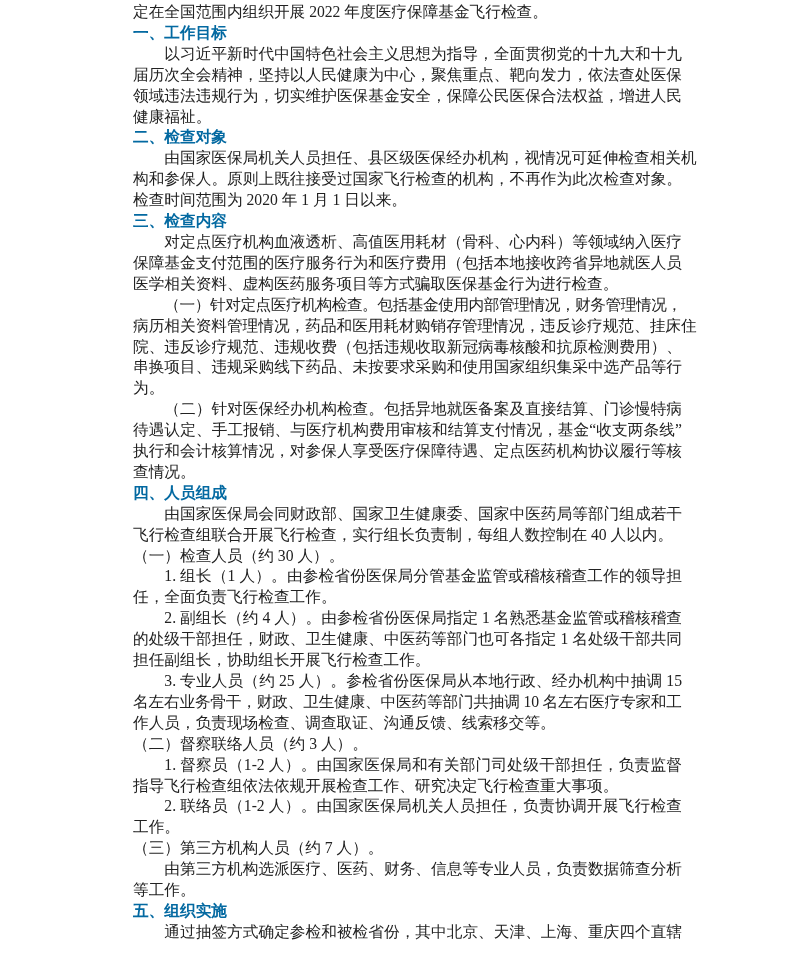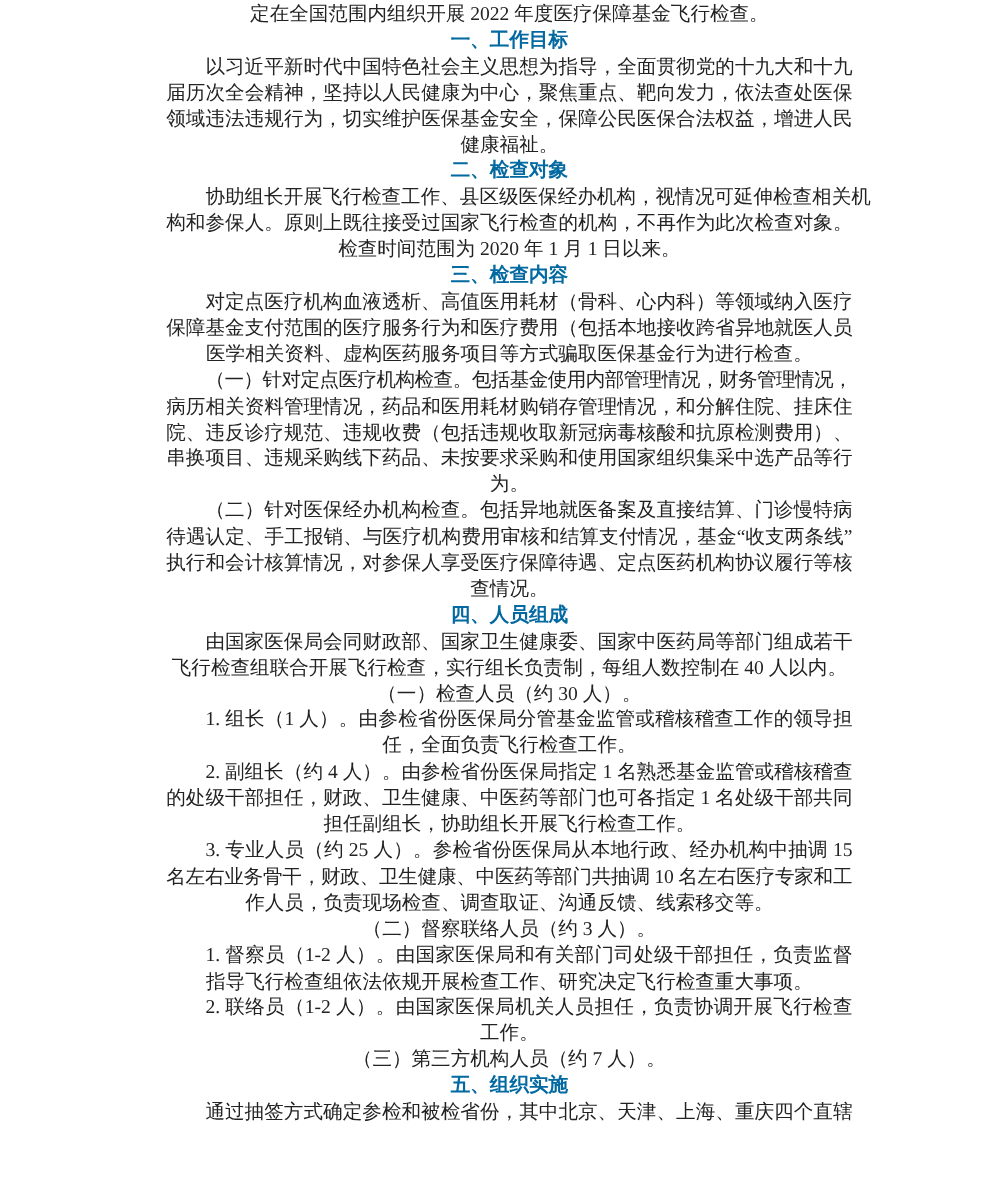--- a/index.html
+++ b/index.html
@@ -22,21 +22,21 @@
     width: 549px;
     font-size: 15.66px;
     line-height: 20.92px;
     color: #222222;
   }
   .para { margin: 0; padding: 0; }
   .line {
     height: 20.92px;
     white-space: nowrap;
     overflow: visible;
-    text-align: center;
+    text-align: left;
   }
   
   .line.fill {
     text-align: justify;
     text-align-last: justify;
   }
   .line.indent { text-indent: 2em; }
   .line.heading {
     font-family: "Liberation Sans", "DejaVu Sans", sans-serif;
     font-weight: 700;
@@ -57,35 +57,35 @@
       <div class="para">
         <div class="line indent fill">以习近平新时代中国特色社会主义思想为指导，全面贯彻党的十九大和十九</div>
         <div class="line fill">届历次全会精神，坚持以人民健康为中心，聚焦重点、靶向发力，依法查处医保</div>
         <div class="line fill">领域违法违规行为，切实维护医保基金安全，保障公民医保合法权益，增进人民</div>
         <div class="line">健康福祉。</div>
       </div>
       <div class="para">
         <div class="line heading">二、检查对象</div>
       </div>
       <div class="para">
-        <div class="line indent fill">协助组长开展飞行检查工作、县区级医保经办机构，视情况可延伸检查相关机</div>
+        <div class="line indent fill">由国家医保局机关人员担任、县区级医保经办机构，视情况可延伸检查相关机</div>
         <div class="line fill">构和参保人。原则上既往接受过国家飞行检查的机构，不再作为此次检查对象。</div>
         <div class="line">检查时间范围为 2020 年 1 月 1 日以来。</div>
       </div>
       <div class="para">
         <div class="line heading">三、检查内容</div>
       </div>
       <div class="para">
         <div class="line indent fill">对定点医疗机构血液透析、高值医用耗材（骨科、心内科）等领域纳入医疗</div>
         <div class="line fill">保障基金支付范围的医疗服务行为和医疗费用（包括本地接收跨省异地就医人员</div>
         <div class="line">医学相关资料、虚构医药服务项目等方式骗取医保基金行为进行检查。</div>
       </div>
       <div class="para">
         <div class="line indent fill" style="text-align-last: auto; letter-spacing: -0.441176px;">（一）针对定点医疗机构检查。包括基金使用内部管理情况，财务管理情况，</div>
-        <div class="line fill">病历相关资料管理情况，药品和医用耗材购销存管理情况，和分解住院、挂床住</div>
+        <div class="line fill">病历相关资料管理情况，药品和医用耗材购销存管理情况，违反诊疗规范、挂床住</div>
         <div class="line fill">院、违反诊疗规范、违规收费（包括违规收取新冠病毒核酸和抗原检测费用）、</div>
         <div class="line fill">串换项目、违规采购线下药品、未按要求采购和使用国家组织集采中选产品等行</div>
         <div class="line">为。</div>
       </div>
       <div class="para">
         <div class="line indent fill">（二）针对医保经办机构检查。包括异地就医备案及直接结算、门诊慢特病</div>
         <div class="line fill">待遇认定、手工报销、与医疗机构费用审核和结算支付情况，基金“收支两条线”</div>
         <div class="line fill">执行和会计核算情况，对参保人享受医疗保障待遇、定点医药机构协议履行等核</div>
         <div class="line">查情况。</div>
       </div>
@@ -121,19 +121,23 @@
         <div class="line">指导飞行检查组依法依规开展检查工作、研究决定飞行检查重大事项。</div>
       </div>
       <div class="para">
         <div class="line indent fill">2. 联络员（1-2 人）。由国家医保局机关人员担任，负责协调开展飞行检查</div>
         <div class="line">工作。</div>
       </div>
       <div class="para">
         <div class="line">（三）第三方机构人员（约 7 人）。</div>
       </div>
       <div class="para">
+        <div class="line indent fill">由第三方机构选派医疗、医药、财务、信息等专业人员，负责数据筛查分析</div>
+        <div class="line">等工作。</div>
+      </div>
+      <div class="para">
         <div class="line heading">五、组织实施</div>
       </div>
       <div class="para">
         <div class="line indent fill">通过抽签方式确定参检和被检省份，其中北京、天津、上海、重庆四个直辖</div>
       </div>
     </div>
 </div>
 
 </body></html>

